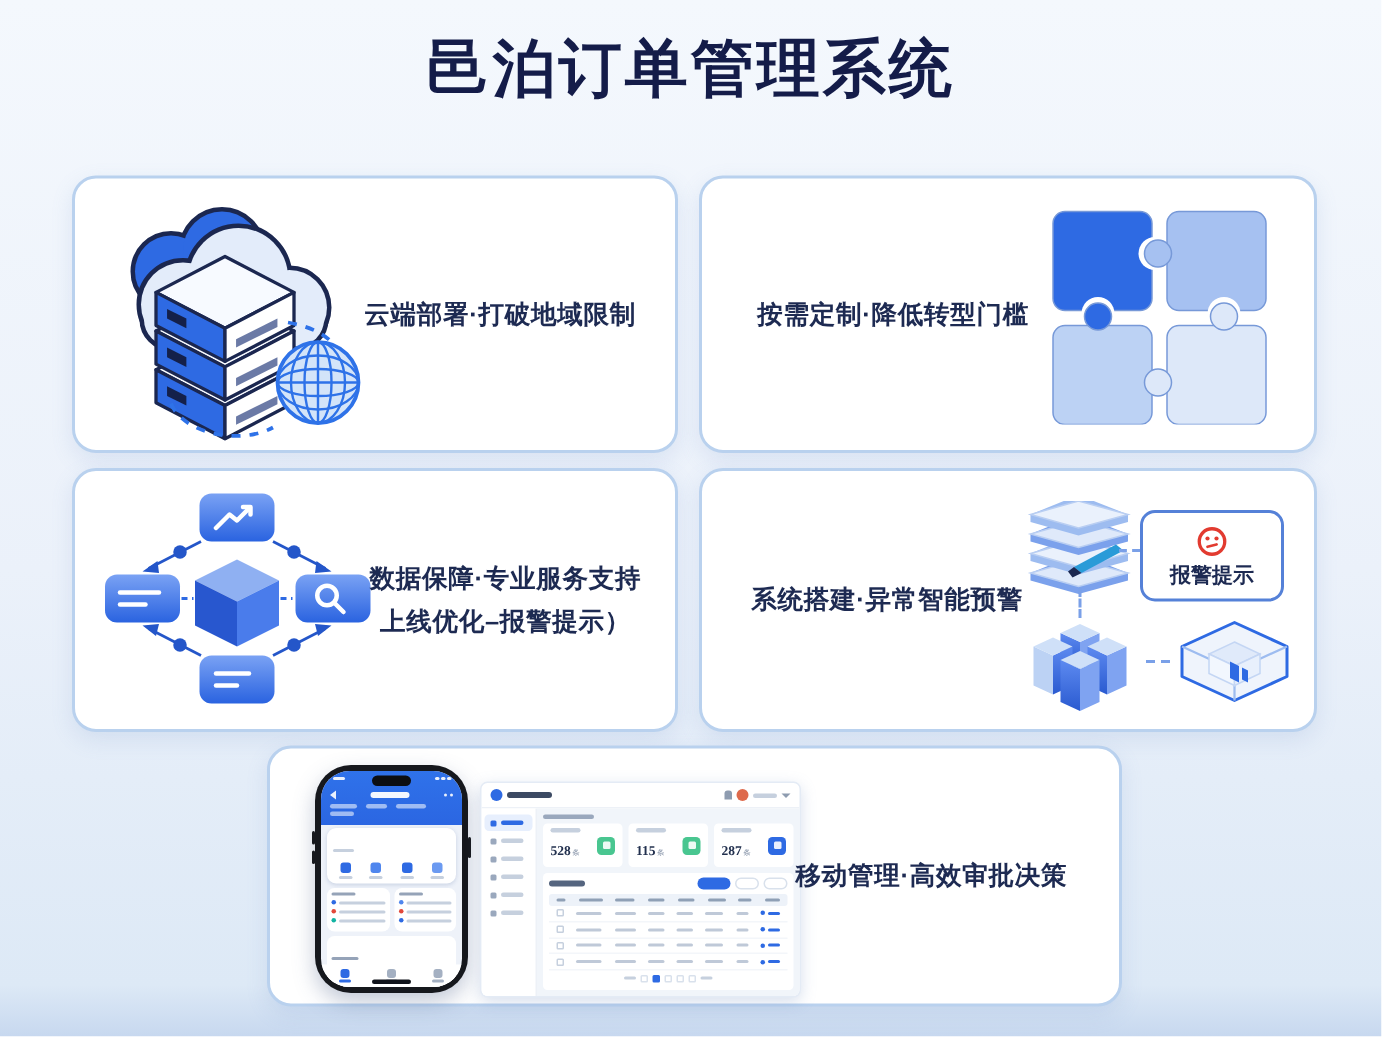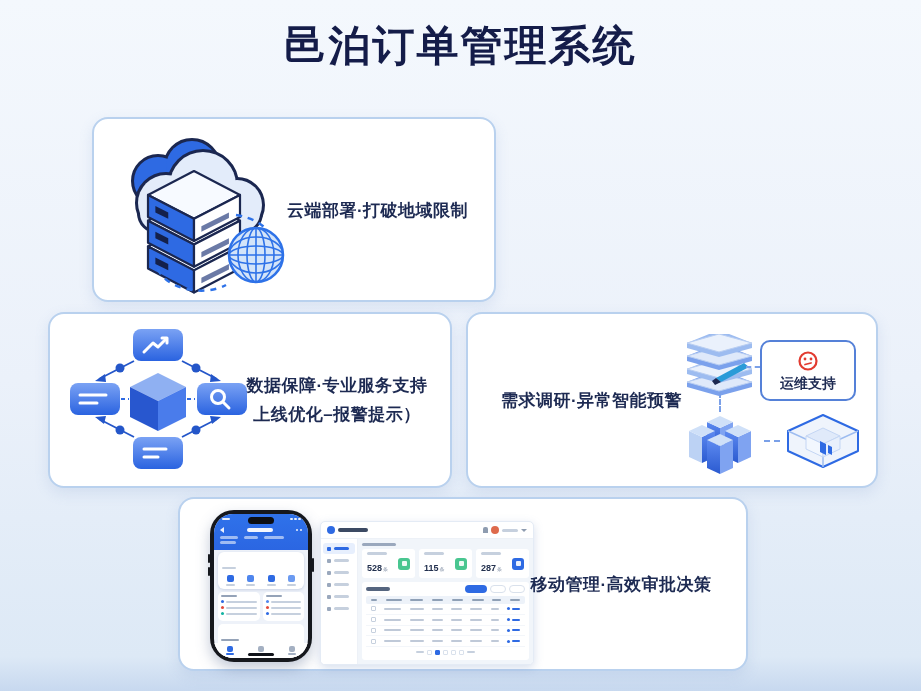--- a/index.html
+++ b/index.html
@@ -9,21 +9,21 @@
     font-family:"Liberation Sans","DejaVu Sans",sans-serif;
   }
   .poster-title{
     position:absolute;top:18px;left:0;width:100%;text-align:center;
     font-size:42px;font-weight:900;color:#141c49;letter-spacing:2px;margin:0;
   }
   .card{
     position:absolute;background:#ffffff;border:2px solid #b9d1ee;border-radius:16px;
     box-shadow:0 5px 14px rgba(110,145,200,.16);
   }
-  #card-cloud{left:48px;top:117px;width:400px;height:181px;margin-left:44px;}
+  #card-cloud{left:48px;top:117px;width:400px;height:181px;}
   #card-custom{left:466px;top:117px;width:408px;height:181px;}
   #card-service{left:48px;top:312px;width:400px;height:172px;}
   #card-inventory{left:466px;top:312px;width:408px;height:172px;}
   #card-mobile{left:178px;top:497px;width:566px;height:170px;}
   .feature-label{
     position:absolute;top:50%;transform:translateY(-50%);
     color:#1d2a52;font-weight:800;font-size:17px;letter-spacing:.5px;
     text-align:center;line-height:29px;white-space:nowrap;
   }
   .lbl-cloud{right:14px;width:205px;}
@@ -55,21 +55,21 @@
   .dash-body{flex:1;display:flex;min-height:0;}
   .dash-side{width:36px;background:#fff;border-right:1px solid #edf1f7;padding-top:3px;flex:none;}
   .side-item{height:11px;display:flex;align-items:center;gap:3px;padding-left:4px;margin:1px 2px;border-radius:3px;}
   .side-item .ic{width:4px;height:4px;border-radius:1px;background:#9aa8bd;flex:none;}
   .side-item .sk{width:15px;height:3px;}
   .side-item.active{background:#e7effd;}
   .side-item.active .ic,.side-item.active .sk{background:#2e6ae3;}
   .dash-main{flex:1;background:#f1f5fa;padding:4px;display:flex;flex-direction:column;min-width:0;}
   .stats{display:flex;gap:4px;}
   .stat{flex:1;background:#fff;border-radius:3px;padding:3px 5px;display:flex;justify-content:space-between;align-items:center;}
-  .stat-num{font-size:9px;font-weight:bold;color:#22304e;}
+  .stat-num{font-size:9px;font-weight:bold;color:#22304e;font-family:Liberation Serif, serif;}
   .stat-unit{font-size:5px;color:#8a97ab;margin-left:1px;}
   .stat-ic{width:12px;height:12px;border-radius:3px;display:flex;align-items:center;justify-content:center;}
   .stat-ic span{width:5px;height:5px;background:rgba(255,255,255,.9);border-radius:1px;}
   .table-card{background:#fff;border-radius:3px;margin-top:4px;flex:1;padding:3px 4px;display:flex;flex-direction:column;min-height:0;}
   .tc-toolbar{display:flex;align-items:center;gap:3px;}
   .btn-primary{width:22px;height:8px;border-radius:4px;background:#2e6ae3;}
   .btn-ghost{width:16px;height:8px;border-radius:4px;background:#fff;border:1px solid #d9e1ec;box-sizing:border-box;}
   .thead{height:8px;background:#edf2f9;border-radius:2px;margin-top:3px;display:flex;align-items:center;justify-content:space-between;padding:0 5px;}
   .thead .sk{height:2px;background:#8fa0b6;}
   .trow{flex:1;display:flex;align-items:center;justify-content:space-between;padding:0 5px;border-bottom:1px solid #f3f6fa;}
@@ -183,20 +183,38 @@
         <ellipse rx="18" ry="27" fill="none" stroke="#2e72e8" stroke-width="1.6"></ellipse>
         <line x1="0" y1="-27" x2="0" y2="27" stroke="#2e72e8" stroke-width="1.6"></line>
         <ellipse rx="27" ry="9" fill="none" stroke="#2e72e8" stroke-width="1.6"></ellipse>
         <ellipse rx="27" ry="18" fill="none" stroke="#2e72e8" stroke-width="1.6"></ellipse>
         <line x1="-27" y1="0" x2="27" y2="0" stroke="#2e72e8" stroke-width="1.6"></line>
       </g>
     </svg>
     <div class="feature-label lbl-cloud">云端部署·打破地域限制</div>
   </div>
 
+  <div class="card" id="card-custom">
+    <div class="feature-label lbl-custom">按需定制·降低转型门槛</div>
+    <svg class="illus" style="right:28px;top:18px" width="150" height="146" viewBox="0 0 150 146">
+      <g stroke="#7799d8" stroke-width="1">
+        <rect x="4" y="4" width="66" height="66" rx="8" fill="#2e6ae3"></rect>
+        <circle cx="72" cy="32" r="11" fill="#ffffff" stroke="none"></circle>
+        <rect x="80" y="4" width="66" height="66" rx="8" fill="#a6c1f1"></rect>
+        <circle cx="74" cy="32" r="9" fill="#a6c1f1"></circle>
+        <circle cx="34" cy="72" r="11" fill="#ffffff" stroke="none"></circle>
+        <rect x="4" y="80" width="66" height="66" rx="8" fill="#bcd2f4"></rect>
+        <circle cx="34" cy="74" r="9" fill="#2e6ae3"></circle>
+        <circle cx="118" cy="72" r="11" fill="#ffffff" stroke="none"></circle>
+        <rect x="80" y="80" width="66" height="66" rx="8" fill="#dde8f9"></rect>
+        <circle cx="118" cy="74" r="9" fill="#dde8f9"></circle>
+        <circle cx="74" cy="118" r="9" fill="#dde8f9"></circle>
+      </g>
+    </svg>
+  </div>
 
   <div class="card" id="card-service">
     <svg class="illus" style="left:16px;top:9px" width="185" height="152" viewBox="0 0 185 152">
       <defs>
         <linearGradient id="nodeGrad" x1="0" y1="0" x2="0" y2="1">
           <stop offset="0" stop-color="#7aa2f4"></stop>
             <stop offset="1" stop-color="#2a63e0"></stop>
         </linearGradient>
       </defs>
 
@@ -252,21 +270,21 @@
         <path d="M120,64 L92,78 L92,108 L120,94 Z" fill="#4a7ceb"></path>
       </g>
     </svg>
     <div class="feature-label lbl-service">
       <div>数据保障·专业服务支持</div>
       <div>上线优化–报警提示）</div>
     </div>
   </div>
 
   <div class="card" id="card-inventory">
-    <div class="feature-label lbl-inventory">需求调研·异常智能预警</div>
+    <div class="feature-label lbl-inventory">系统搭建·异常智能预警</div>
 
     <svg class="illus" style="left:214px;top:20px" width="75" height="72" viewBox="0 0 75 72">
       <g stroke="#b9cef2" stroke-width="1">
         <g transform="translate(0,39)">
           <path d="M5,9 L37,-4 L70,9 L70,14 L37,23 L5,14 Z" fill="#7ba1ec" stroke="none"></path>
           <path d="M5,9 L37,0 L70,9 L37,18 Z" fill="#dfe9fa"></path>
         </g>
         <g transform="translate(0,26)">
           <path d="M5,9 L37,-4 L70,9 L70,14 L37,23 L5,14 Z" fill="#9dbcf0" stroke="none"></path>
           <path d="M5,9 L37,0 L70,9 L37,18 Z" fill="#eaf1fc"></path>
@@ -288,21 +306,21 @@
 
     <div class="dash-line-h" style="left:278px;top:52px;width:14px;"></div>
 
     <div class="alert-box">
       <svg width="24" height="24" viewBox="-12 -12 24 24">
         <circle r="8.5" fill="none" stroke="#e23b30" stroke-width="2.2"></circle>
         <circle cx="-3" cy="-2" r="1.4" fill="#e23b30"></circle>
         <circle cx="3" cy="-2" r="1.4" fill="#e23b30"></circle>
         <path d="M-3,3.5 L3,2" stroke="#e23b30" stroke-width="1.8" stroke-linecap="round"></path>
       </svg>
-      <span class="alert-text">运维支持</span>
+      <span class="alert-text">报警提示</span>
     </div>
 
     <div class="dash-line-v" style="left:251px;top:78px;height:20px;"></div>
 
     <svg class="illus" style="left:210px;top:100px" width="84" height="60" viewBox="0 0 84 60">
       <defs>
         <linearGradient id="blkGrad" x1="0" y1="0" x2="0" y2="1">
           <stop offset="0" stop-color="#5d8af0"></stop>
             <stop offset="1" stop-color="#2a5ad0"></stop>
         </linearGradient>

